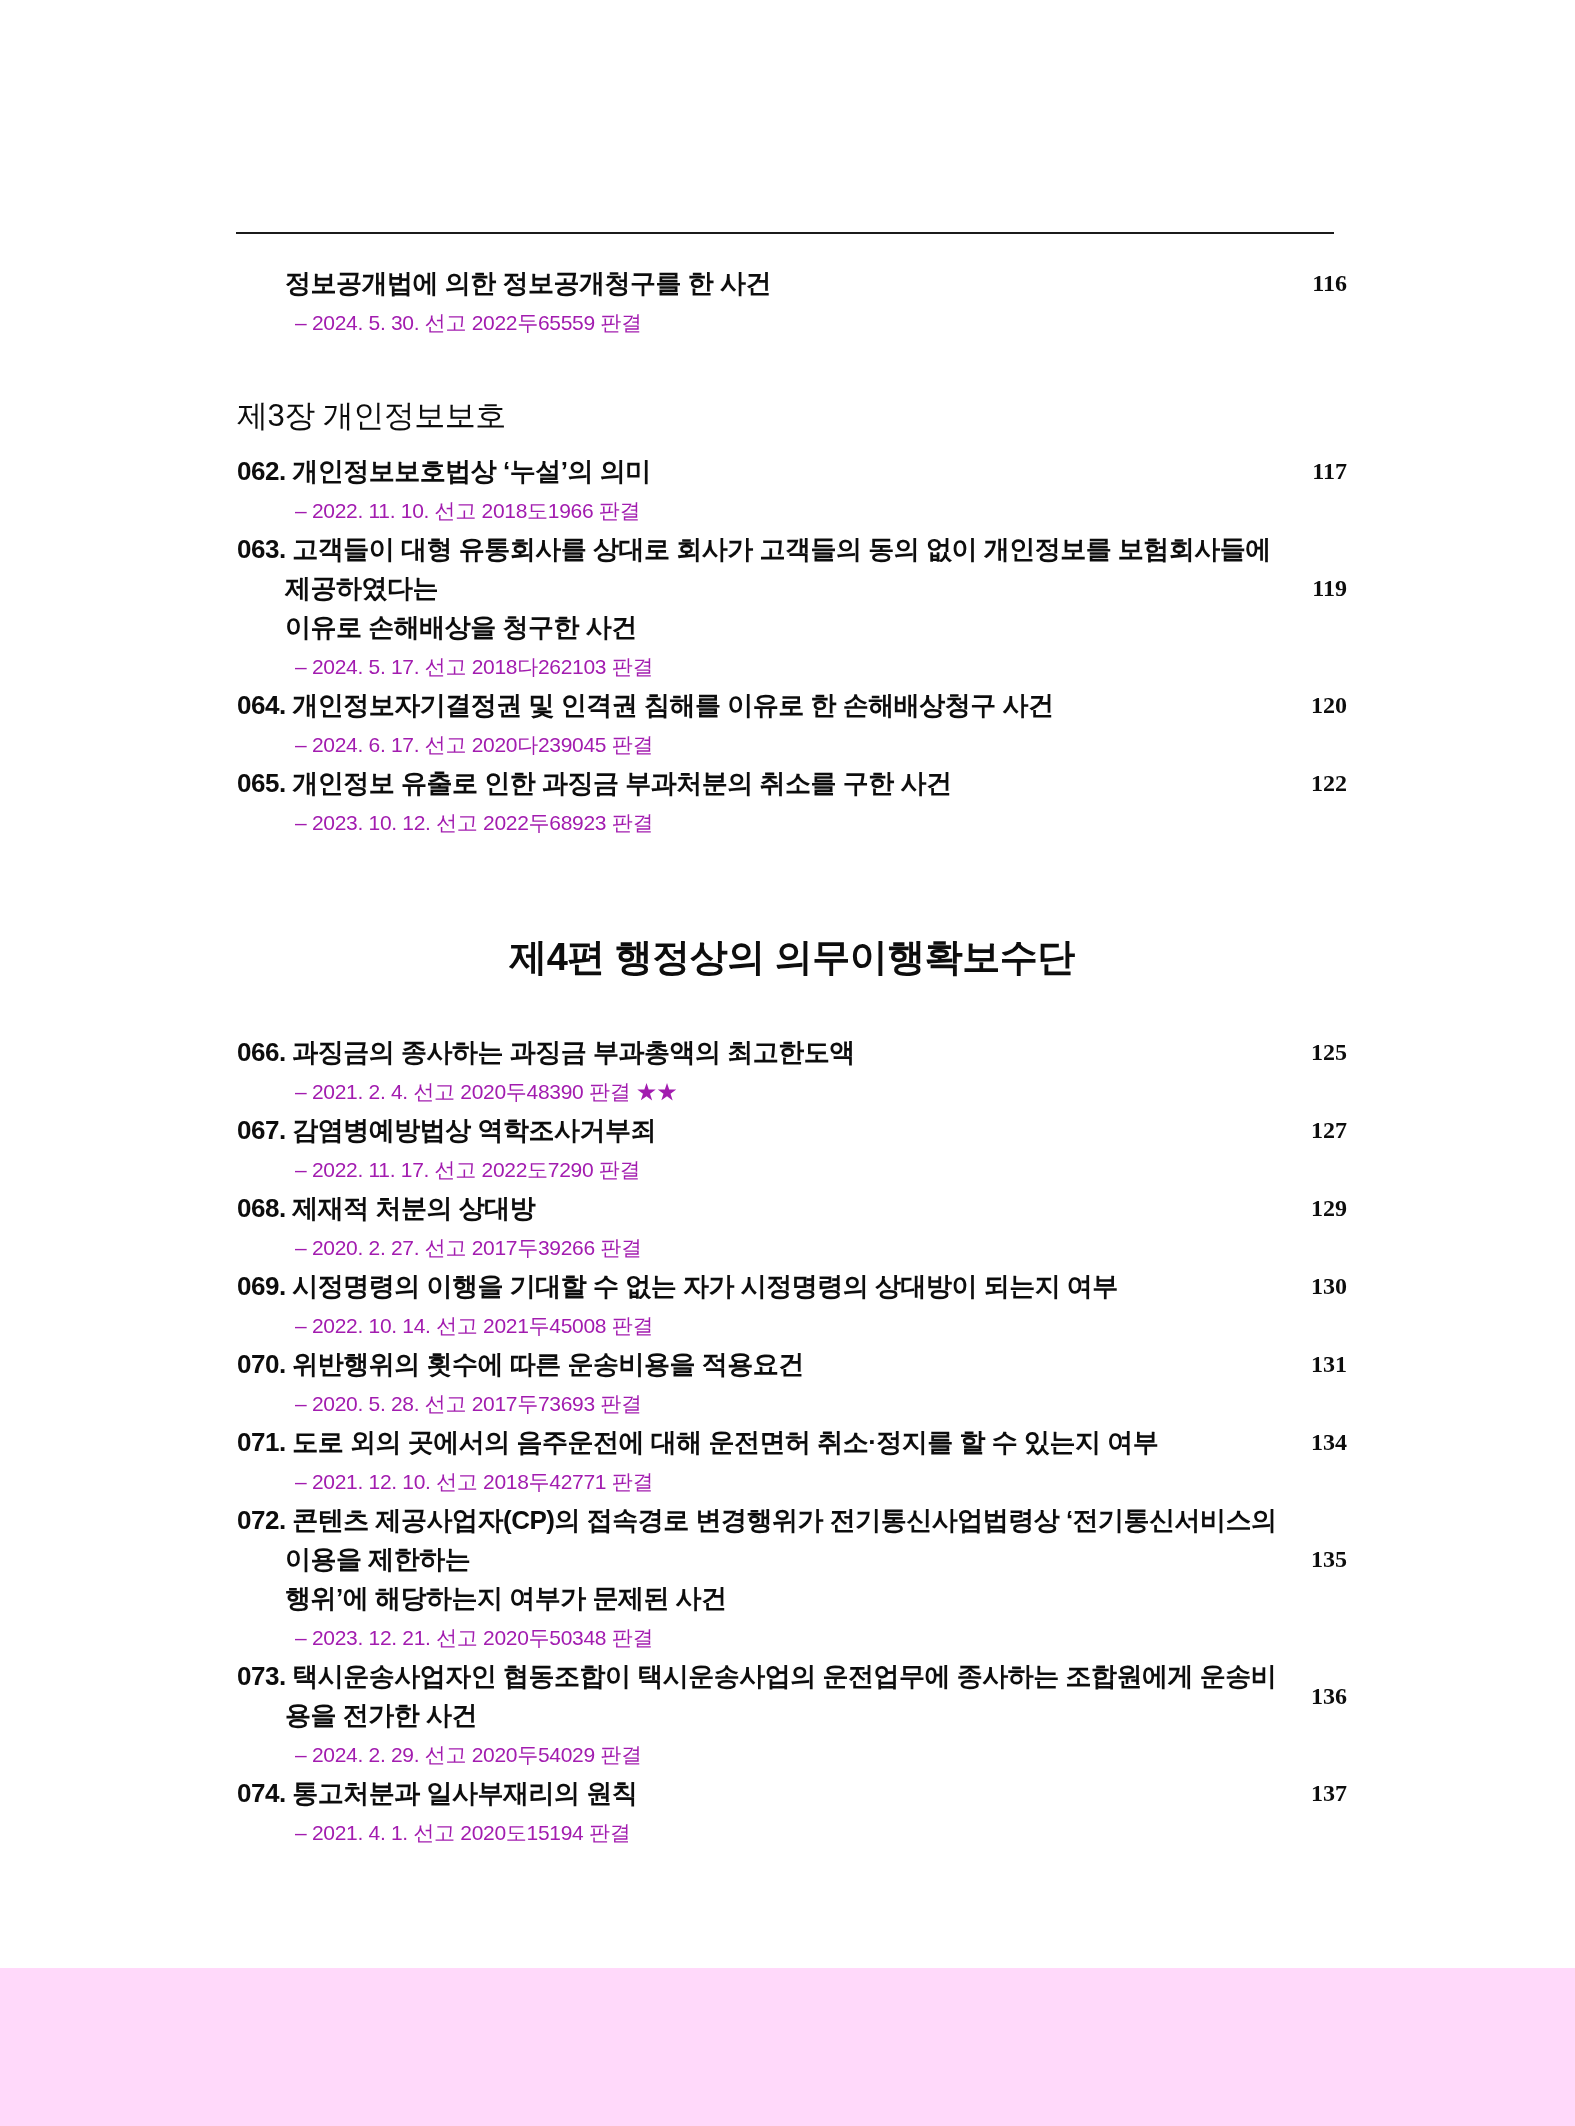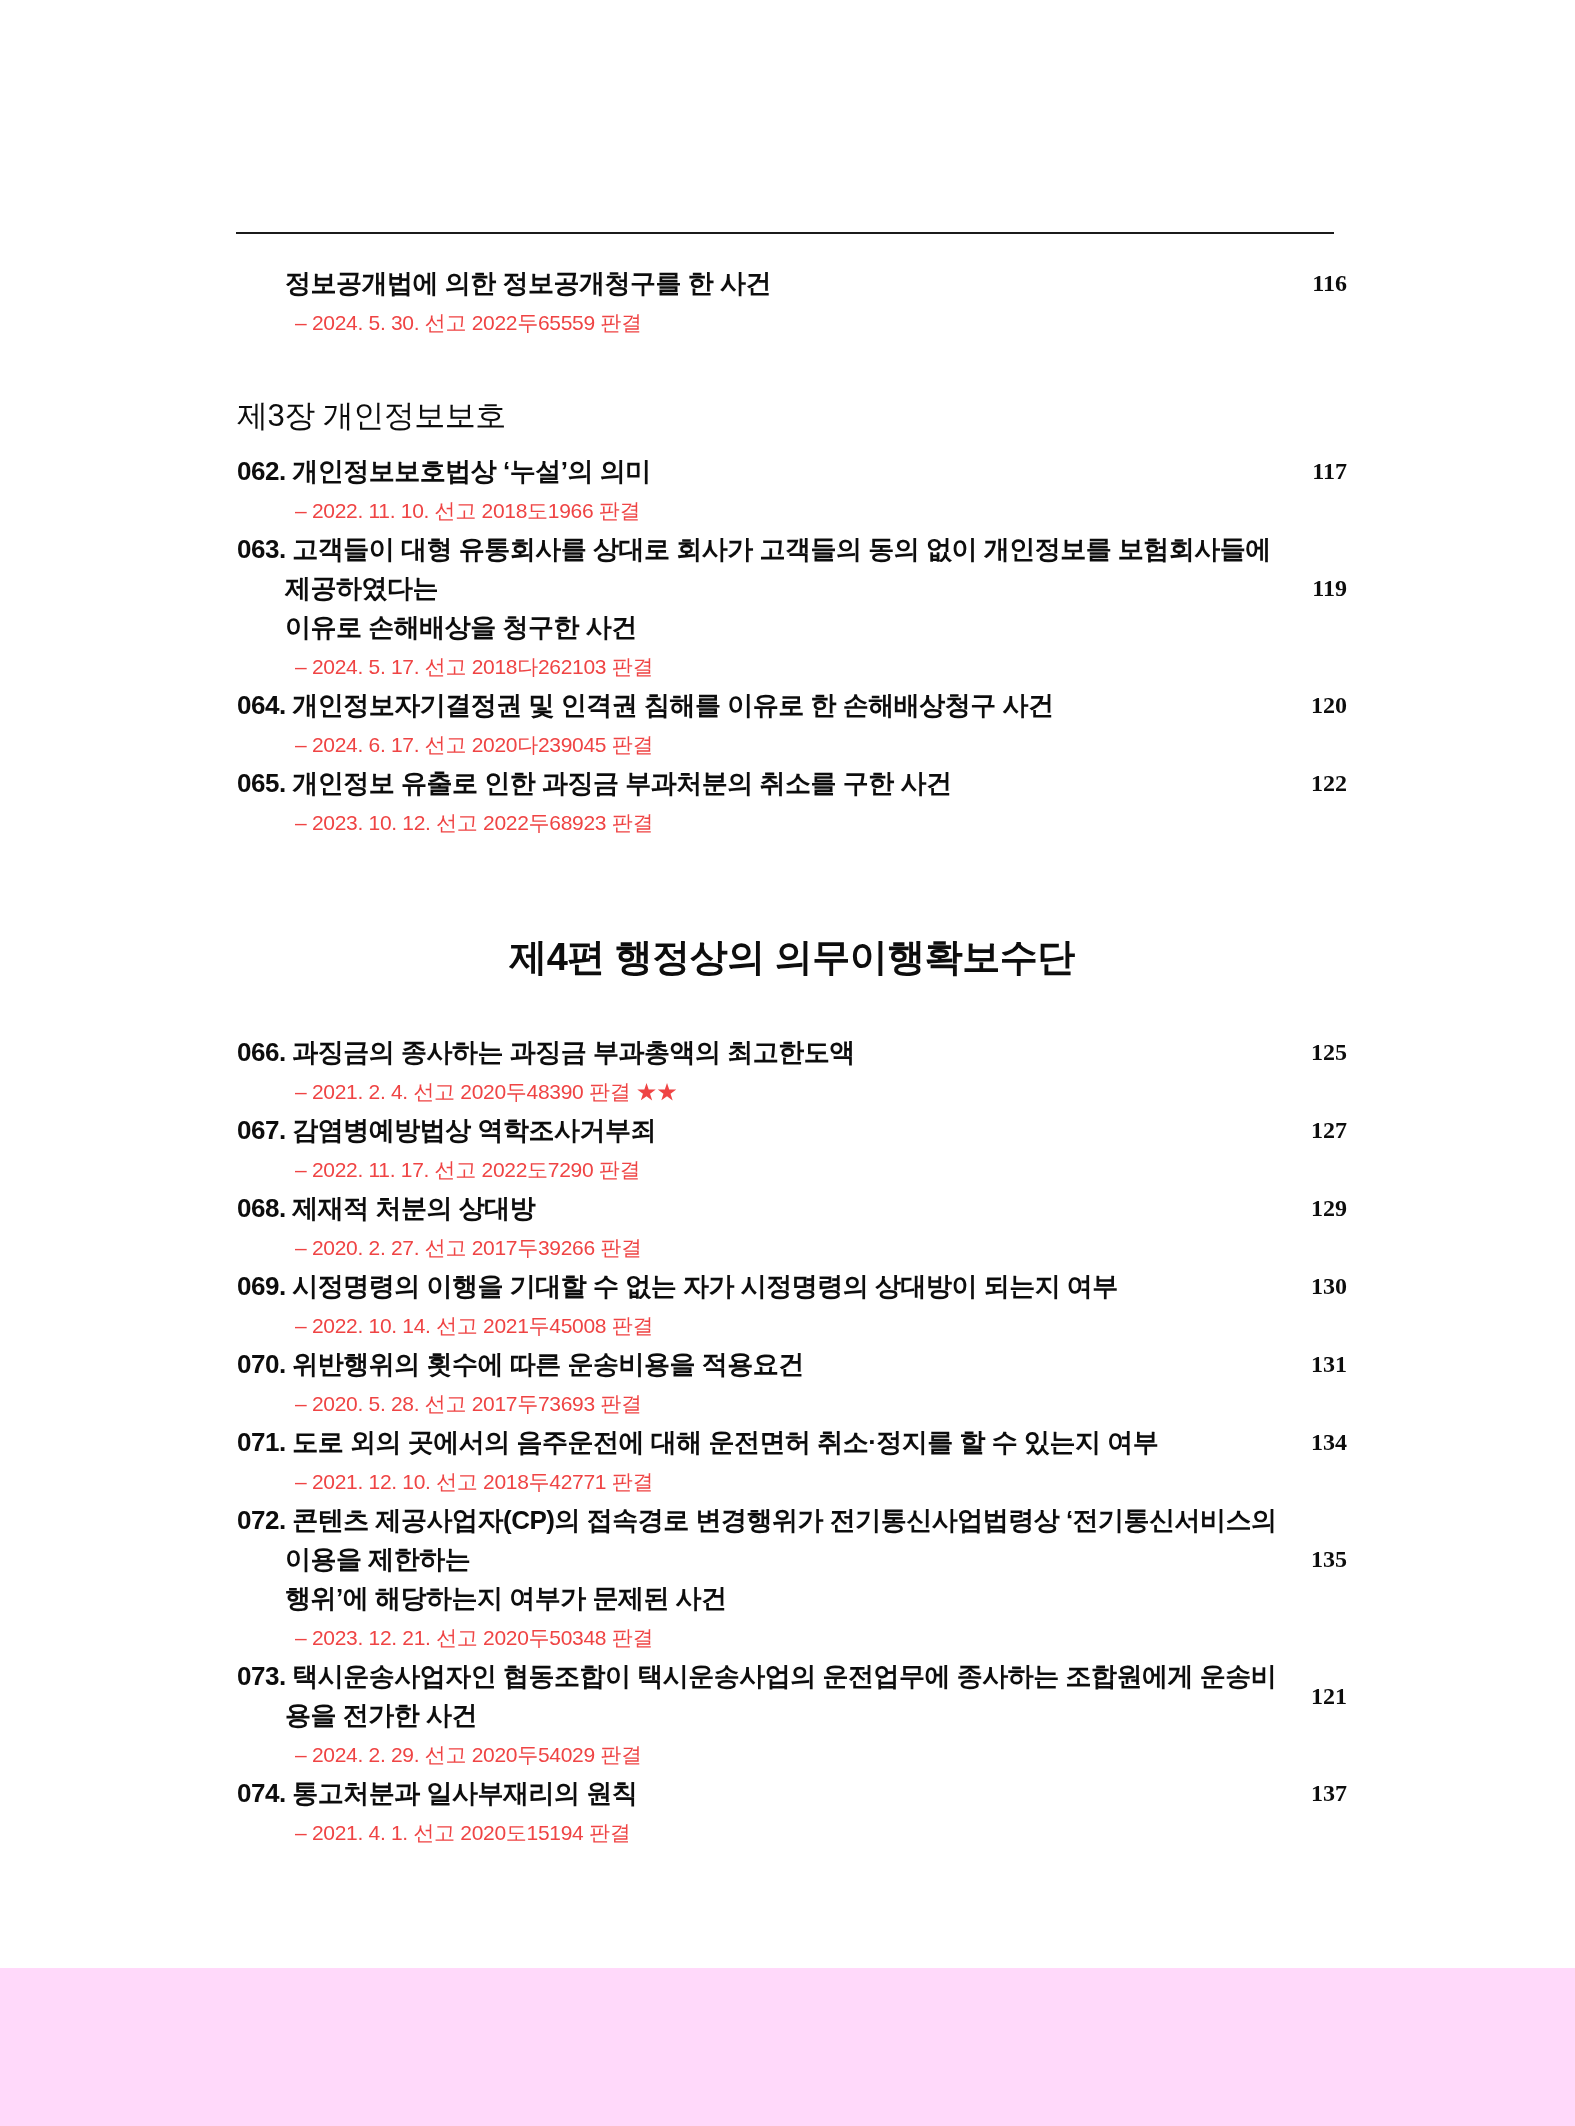--- a/index.html
+++ b/index.html
@@ -54,21 +54,21 @@
     font-weight: 700;
     line-height: 39px;
     margin-left: 14px;
     white-space: nowrap;
   }
   .entry-ref {
     font-size: 21px;
     font-weight: 400;
     line-height: 39px;
     margin-left: 58px;
-    color: #ef4444;
+    color: #a21caf;
     letter-spacing: -0.3px;
   }
   .continued { margin-top: 30px; }
   .chapter-heading {
     font-size: 31px;
     font-weight: 400;
     line-height: 44px;
     margin: 52px 0 14px 0;
     letter-spacing: -0.5px;
   }
@@ -201,21 +201,21 @@
             <div class="entry-title"><span class="entry-no">072.</span> <span class="title-text">콘텐츠 제공사업자(CP)의 접속경로 변경행위가 전기통신사업법령상 ‘전기통신서비스의 이용을 제한하는
 행위’에 해당하는지 여부가 문제된 사건</span></div>
             <div class="entry-page">135</div>
           </div>
           <div class="entry-ref">– 2023. 12. 21. 선고 2020두50348 판결</div>
         </div>
 
         <div class="entry">
           <div class="entry-row">
             <div class="entry-title"><span class="entry-no">073.</span> <span class="title-text">택시운송사업자인 협동조합이 택시운송사업의 운전업무에 종사하는 조합원에게 운송비용을 전가한 사건</span></div>
-            <div class="entry-page">121</div>
+            <div class="entry-page">136</div>
           </div>
           <div class="entry-ref">– 2024. 2. 29. 선고 2020두54029 판결</div>
         </div>
 
         <div class="entry">
           <div class="entry-row">
             <div class="entry-title"><span class="entry-no">074.</span> <span class="title-text">통고처분과 일사부재리의 원칙</span></div>
             <div class="entry-page">137</div>
           </div>
           <div class="entry-ref">– 2021. 4. 1. 선고 2020도15194 판결</div>

